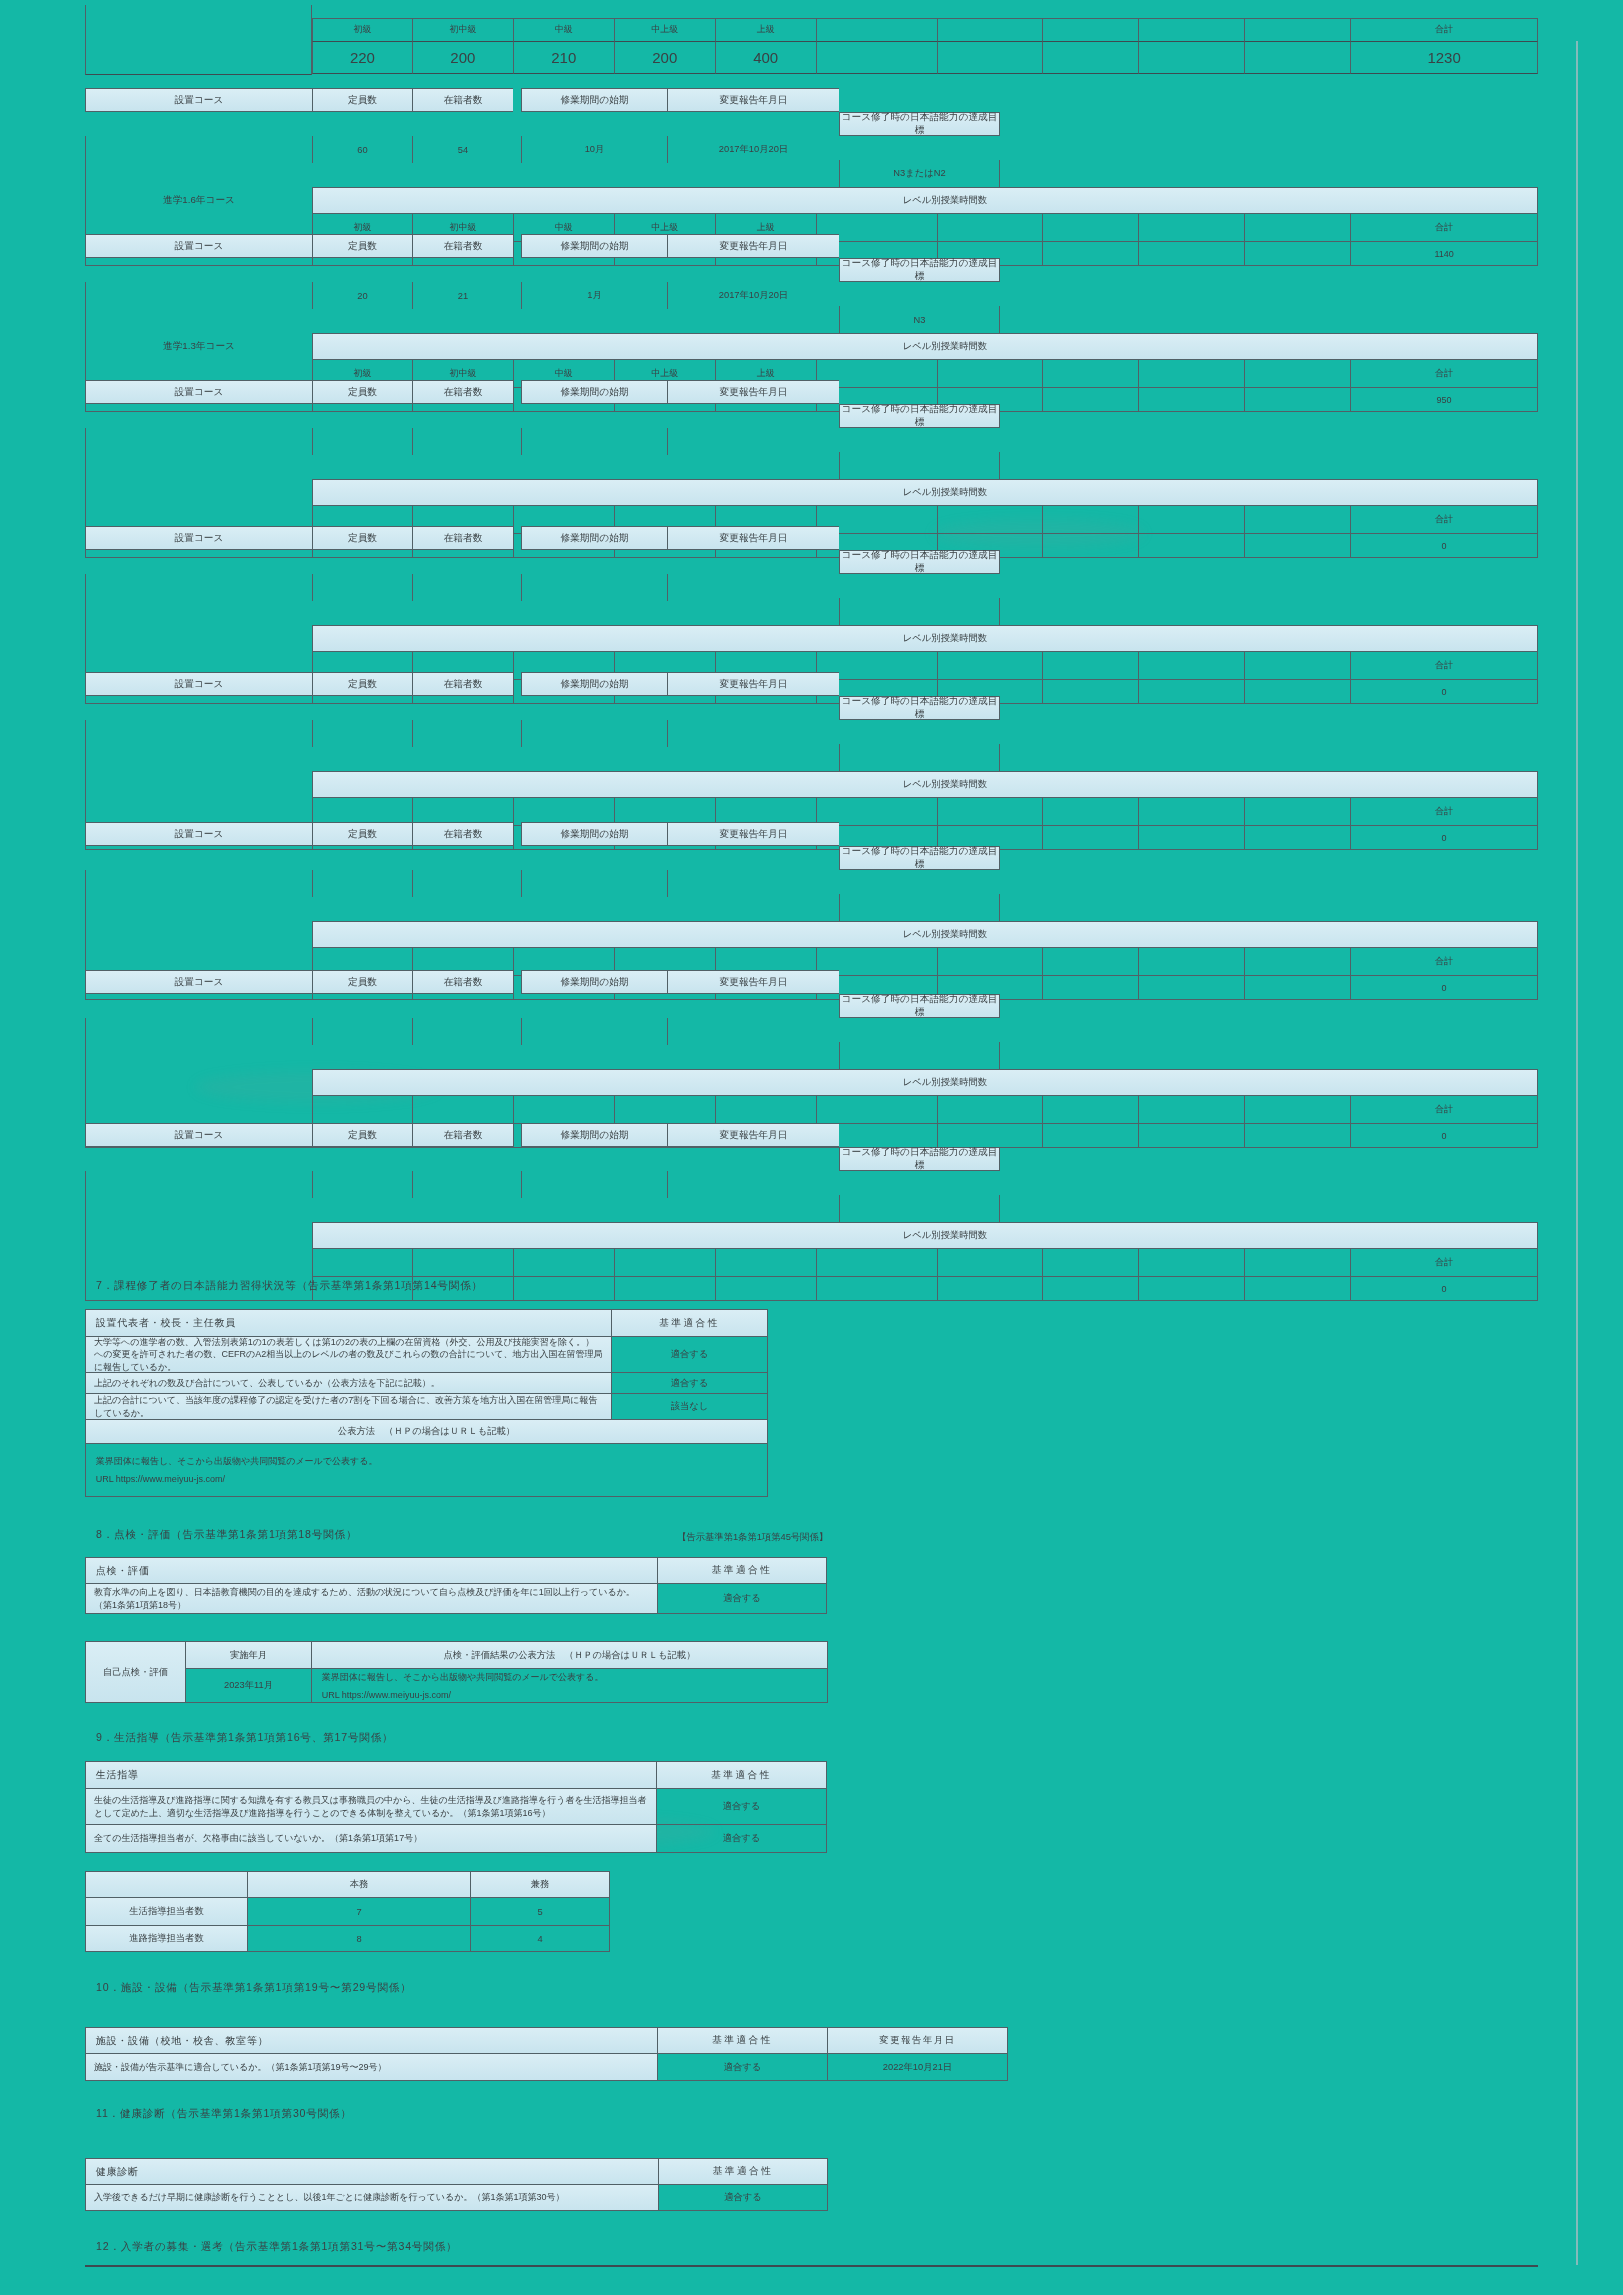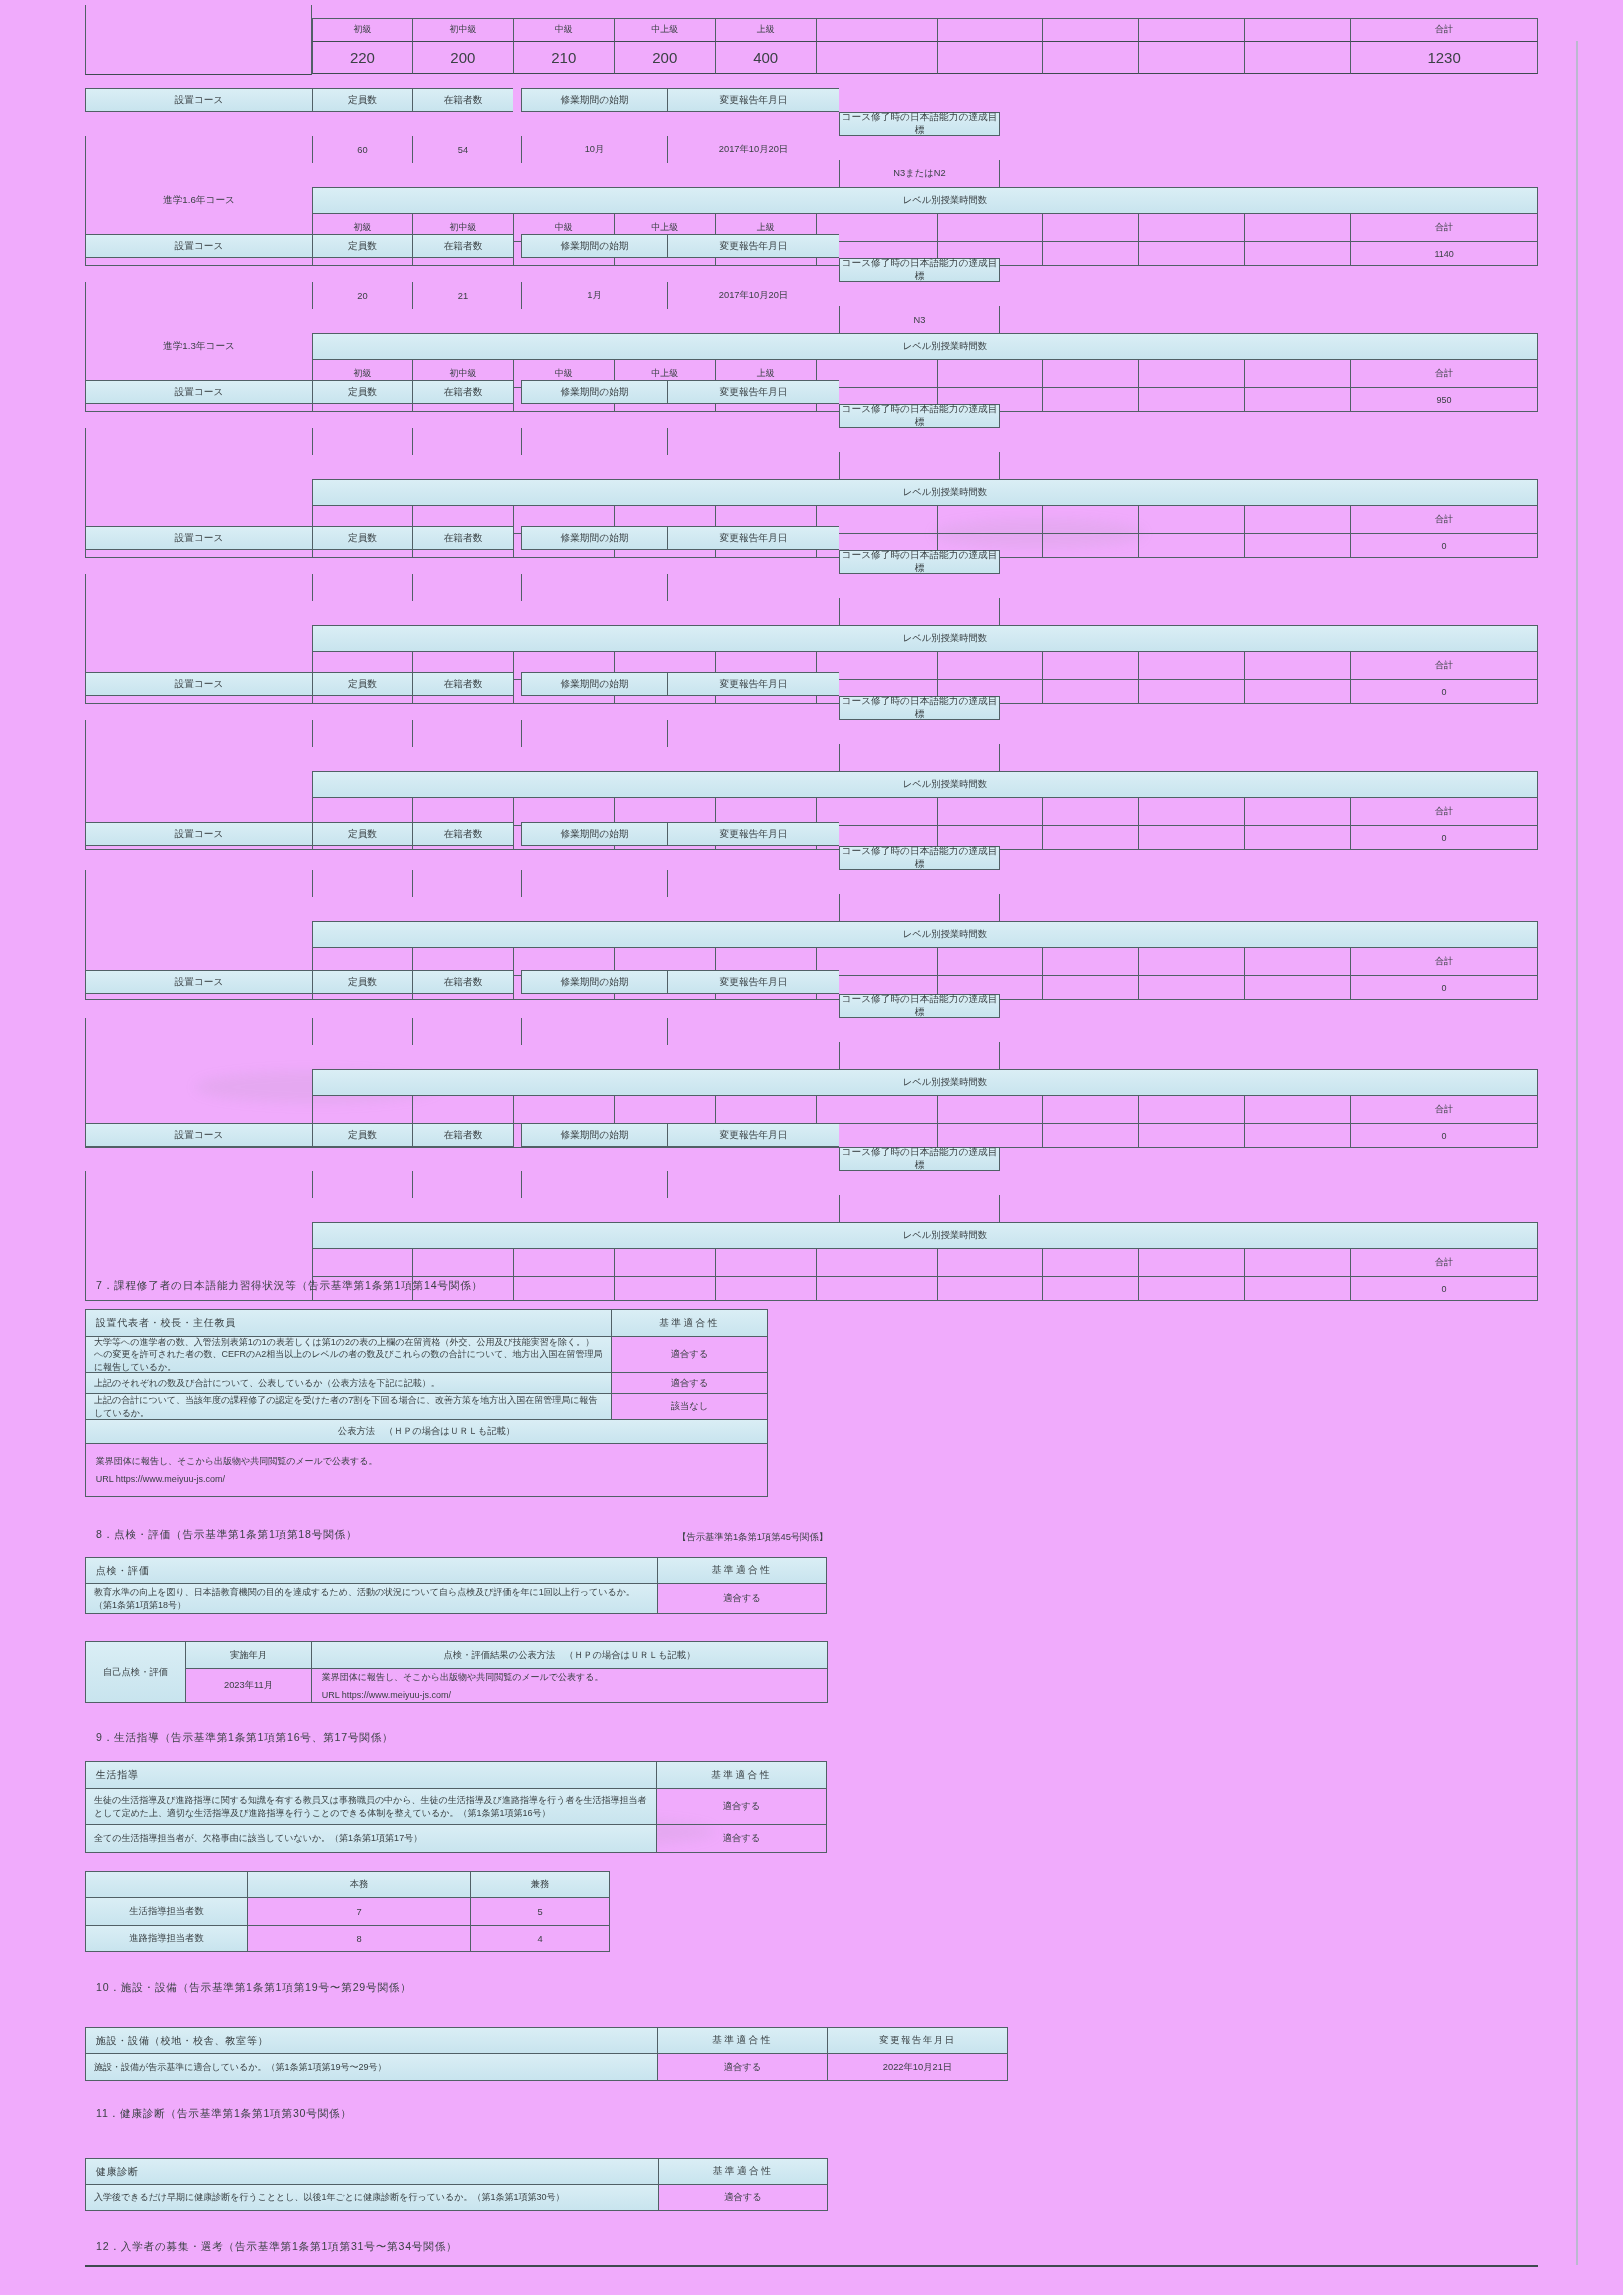--- a/index.html
+++ b/index.html
@@ -1,16 +1,16 @@
 <!DOCTYPE html>
 <html style="font-size:13px"><head>
 <meta charset="utf-8">
 <style>
   html,body{margin:0;padding:0;background:#e8e8e6;}
-  .page{position:relative;width:1623px;height:2295px;background:#f0abfc;overflow:hidden;
+  .page{position:relative;width:1623px;height:2295px;background:#14b8a6;overflow:hidden;
         font-family:"Liberation Sans","DejaVu Sans",sans-serif;color:#3a4144;
         --bd:#516066;--bdk:#3e4a50;}
   .cell{box-sizing:border-box;display:flex;align-items:center;justify-content:center;text-align:center;
         border-left:0.8px solid var(--bd);border-top:0.8px solid var(--bd);}
   .re{border-right:0.8px solid var(--bd);}
   .bb{border-bottom:0.8px solid var(--bd);}
   .blue{background:linear-gradient(180deg,#daeef5,#c8e4ee);}
   .row{display:flex;}
   
   .cblock{position:absolute;left:85px;width:1453px;}

